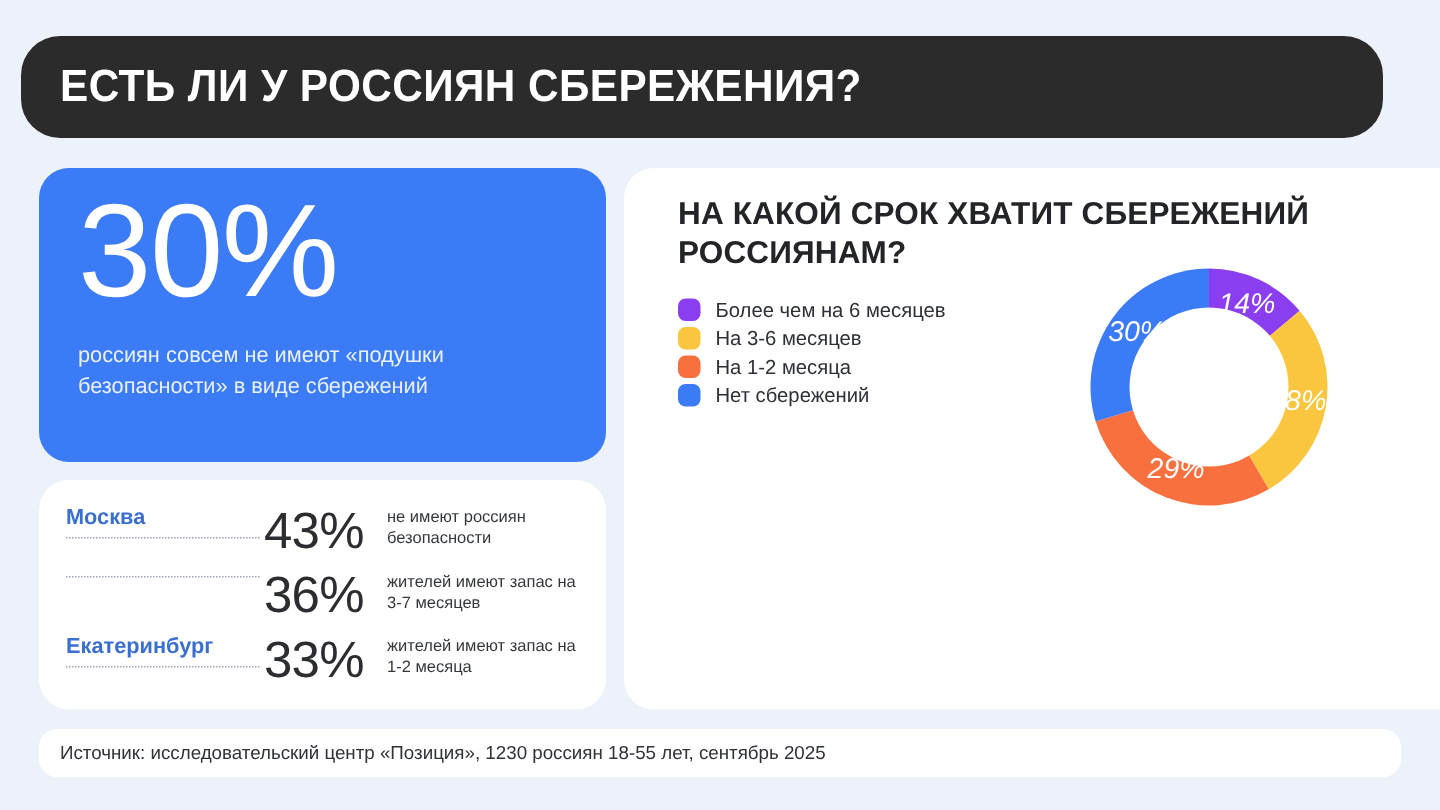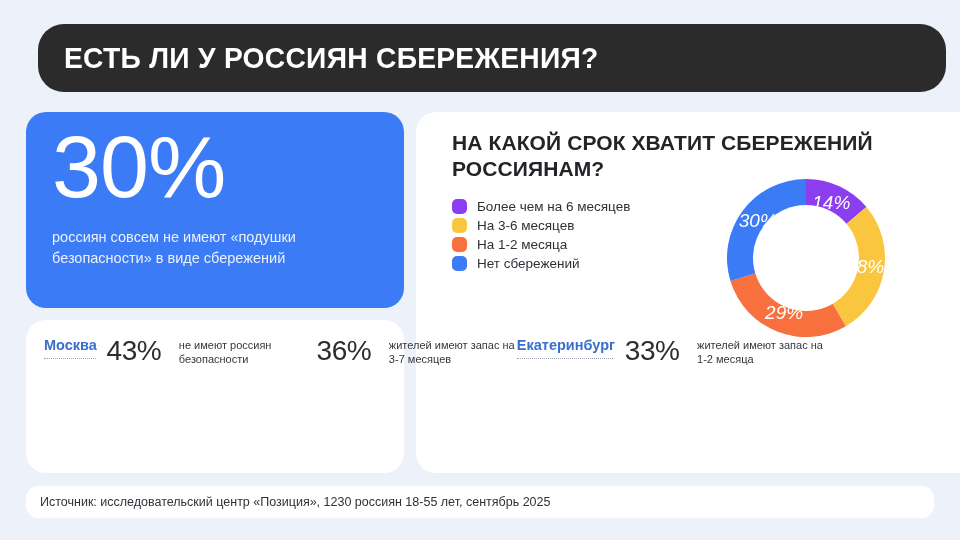--- a/index.html
+++ b/index.html
@@ -16,21 +16,21 @@
     -webkit-font-smoothing: antialiased;
   }
   .page {
     position: absolute;
     inset: 0;
   }
 
   
   .header-bar {
     position: absolute;
-    left: 38px;
+    left: 14px;
     top: 24px;
     width: 908px;
     height: 68px;
     background: #2b2b2b;
     border-radius: 26px;
     display: flex;
     align-items: center;
     box-sizing: border-box;
     padding-left: 26px;
   }
@@ -147,21 +147,21 @@
     position: absolute;
     left: 26px;
     top: 320px;
     width: 378px;
     height: 153px;
     background: #ffffff;
     border-radius: 20px;
     box-sizing: border-box;
     padding: 15px 18px 12px 18px;
     display: flex;
-    flex-direction: row;
+    flex-direction: column;
     justify-content: space-between;
   }
   .city-row {
     display: flex;
     align-items: flex-start;
     height: 40px;
   }
   .city-name-wrap {
     flex: 1 1 auto;
     min-width: 0;
@@ -179,26 +179,26 @@
   .city-dots {
     display: block;
     margin-top: 3px;
     height: 1px;
     border-bottom: 1.6px dotted #9aa3b4;
     width: 98%;
   }
   .city-value {
     flex: 0 0 auto;
     color: #2b2d31;
-    font-size: 28px;
+    font-size: 34px;
     font-weight: 300;
     letter-spacing: -0.5px;
     line-height: 1;
     padding-top: 2px;
-    text-align: center;
+    text-align: left;
     width: 74px;
   }
   .city-desc {
     flex: 0 0 auto;
     width: 128px;
     margin-left: 8px;
     color: #34373d;
     font-size: 11px;
     line-height: 1.28;
     padding-top: 3px;

